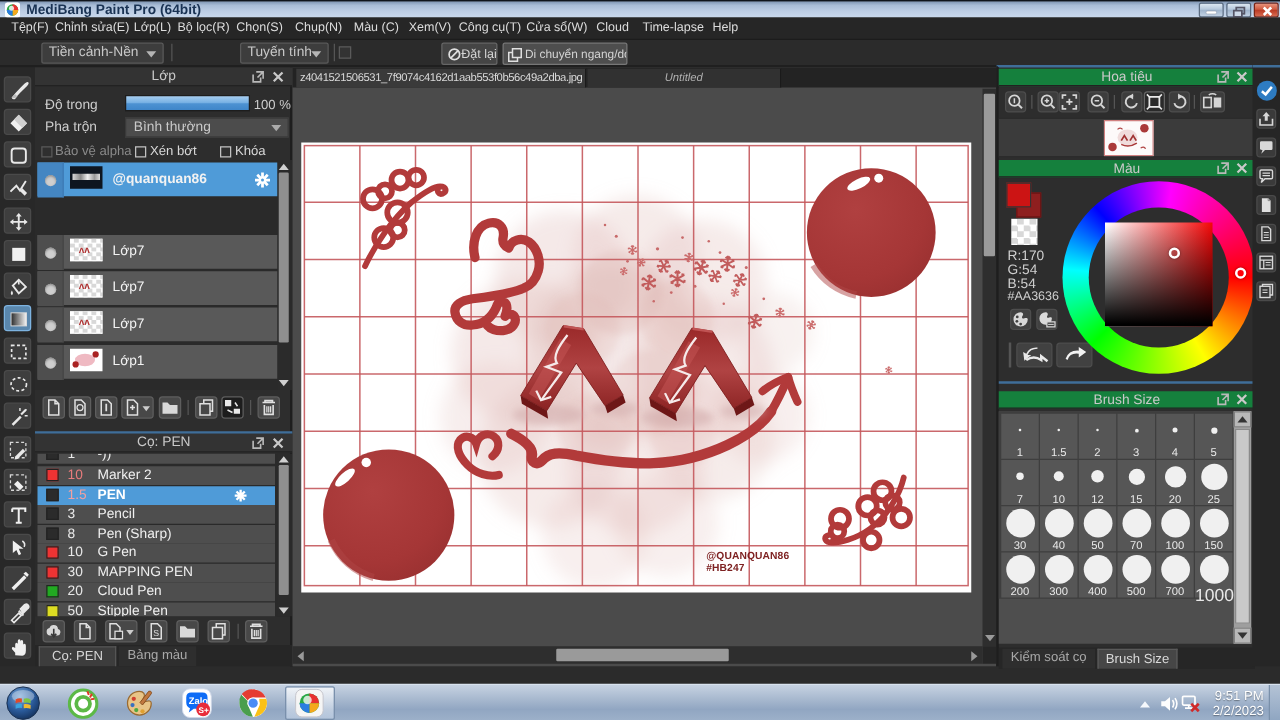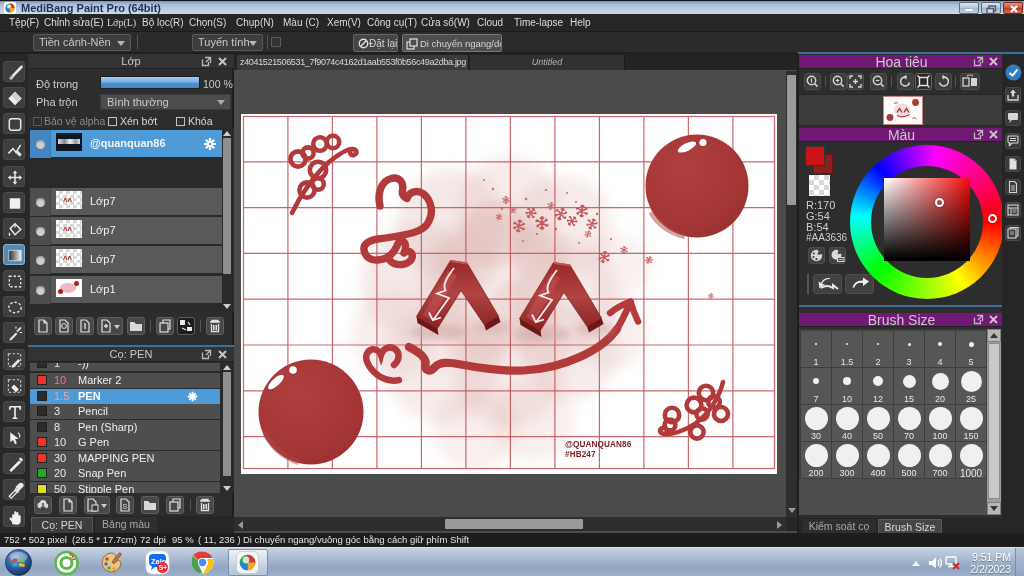--- a/index.html
+++ b/index.html
@@ -57,22 +57,22 @@
 .arr { position:absolute; width:0; height:0; }
 
 
 #canvasarea { position:absolute; left:234px; top:54px; width:563px; height:479px; background:#4b4b4b; }
 #tabsbar { position:absolute; left:0; top:0; width:563px; height:16px; background:#232323; }
 .ctab { position:absolute; top:1px; height:15px; font-size:9px; line-height:15px; border-right:1px solid #1a1a1a; white-space:nowrap; overflow:hidden; }
 #artwrap { position:absolute; left:7px; top:60px; width:536px; height:360px; background:#fff; }
 
 
 #rightdock { position:absolute; left:797px; top:52px; width:205px; height:481px; background:#2d2d2d; border-top:2px solid #3f6e99; border-left:2px solid #1e1e1e; }
-.rphead { position:absolute; left:0; width:205px; height:14px; background:#701a75; border-bottom:1px solid #222;
-  text-align:center; font-size:14px; color:#c9c9c9; line-height:14px; }
+.rphead { position:absolute; left:0; width:205px; height:14px; background:#15803d; border-bottom:1px solid #222;
+  text-align:center; font-size:11px; color:#c9c9c9; line-height:14px; }
 .navbtn { position:absolute; width:17px; height:17px; background:#3d3d3d; border:1px solid #4d4d4d; border-radius:3px; }
 
 
 #iconstrip { position:absolute; left:1002px; top:52px; width:22px; height:481px; background:#262626; border-top:2px solid #3f6e99; }
 .sicon { position:absolute; left:3px; width:16px; height:16px; background:#3a3a3a; border:1px solid #4a4a4a; border-radius:3px; }
 
 
 #statusbar { position:absolute; left:0; top:533px; width:1024px; height:14px; background:#1d1d1d; color:#e4e4e4; font-size:9.5px; line-height:14px; }
 
 
@@ -106,21 +106,21 @@
     <div class="winbtn" id="btnclose" style="left:1003px; width:20px;">
         <svg style="position:absolute;left:5.5px;top:2px;" width="8" height="8" viewBox="0 0 8 8">
           <path d="M1 1 L7 7 M7 1 L1 7" stroke="#fff" stroke-width="2"></path>
         </svg>
       </div>
   </div>
 
   <div id="menubar">
     <div class="menuitem" style="left:9px;">Tệp(F)</div>
     <div class="menuitem" style="left:44px;">Chỉnh sửa(E)</div>
-    <div class="menuitem" style="left:107px;font-family:Liberation Serif, serif;">Lớp(L)</div>
+    <div class="menuitem" style="left:107px;">Lớp(L)</div>
     <div class="menuitem" style="left:142px;">Bộ lọc(R)</div>
     <div class="menuitem" style="left:189px;">Chọn(S)</div>
     <div class="menuitem" style="left:236px;">Chụp(N)</div>
     <div class="menuitem" style="left:283px;">Màu (C)</div>
     <div class="menuitem" style="left:327px;">Xem(V)</div>
     <div class="menuitem" style="left:367px;">Công cụ(T)</div>
     <div class="menuitem" style="left:421px;">Cửa sổ(W)</div>
     <div class="menuitem" style="left:477px;">Cloud</div>
     <div class="menuitem" style="left:514px;">Time-lapse</div>
     <div class="menuitem" style="left:570px;">Help</div>
@@ -433,21 +433,21 @@
           <span class="nm">G Pen</span>
         </div>
       <div class="brushrow" style="top:87.5px;">
           <span class="sw" style="background:#e33;"></span>
           <span class="num">30</span>
           <span class="nm">MAPPING PEN</span>
         </div>
       <div class="brushrow" style="top:103px;">
           <span class="sw" style="background:#2a2;"></span>
           <span class="num">20</span>
-          <span class="nm">Snap Pen</span>
+          <span class="nm">Cloud Pen</span>
         </div>
       <div class="brushrow" style="top:118.5px;">
           <span class="sw" style="background:#dd2;"></span>
           <span class="num">50</span>
           <span class="nm">Stipple Pen</span>
         </div>
       <div class="vsb" style="left:194px;top:0;height:130px;">
         <div class="arr" style="left:1px;top:2px;border-left:4px solid transparent;border-right:4px solid transparent;border-bottom:5px solid #cfcfcf;"></div>
         <div class="thumb" style="top:9px;height:104px;"></div>
         <div class="arr" style="left:1px;bottom:2px;border-left:4px solid transparent;border-right:4px solid transparent;border-top:5px solid #cfcfcf;"></div>
@@ -853,21 +853,21 @@
       <div style="position:absolute;left:67.5px;top:114.5px;width:23px;height:23px;border-radius:50%;background:#f0f0f0;"></div>
       <div style="position:absolute;left:64.0px;top:139.0px;width:30.0px;text-align:center;font-size:9px;color:#e8e8e8;">400</div>
       <div style="position:absolute;left:95.0px;top:113.0px;width:30.0px;height:36.0px;background:#565656;"></div>
       <div style="position:absolute;left:98.5px;top:114.5px;width:23px;height:23px;border-radius:50%;background:#f0f0f0;"></div>
       <div style="position:absolute;left:95.0px;top:139.0px;width:30.0px;text-align:center;font-size:9px;color:#e8e8e8;">500</div>
       <div style="position:absolute;left:126.0px;top:113.0px;width:30.0px;height:36.0px;background:#565656;"></div>
       <div style="position:absolute;left:129.5px;top:114.5px;width:23px;height:23px;border-radius:50%;background:#f0f0f0;"></div>
       <div style="position:absolute;left:126.0px;top:139.0px;width:30.0px;text-align:center;font-size:9px;color:#e8e8e8;">700</div>
       <div style="position:absolute;left:157.0px;top:113.0px;width:30.0px;height:36.0px;background:#565656;"></div>
       <div style="position:absolute;left:160.5px;top:114.5px;width:23px;height:23px;border-radius:50%;background:#f0f0f0;"></div>
-      <div style="position:absolute;left:157.0px;top:139.0px;width:30.0px;text-align:center;font-size:10px;color:#e8e8e8;">1000</div>
+      <div style="position:absolute;left:157.0px;top:139.0px;width:30.0px;text-align:center;font-size:14px;color:#e8e8e8;">1000</div>
     </div>
 
     <div style="position:absolute;left:188px;top:275px;width:14px;height:186px;background:#9e9e9e;">
       <div style="position:absolute;left:0;top:0;width:14px;height:13px;background:#b8b8b8;border:1px solid #808080;"></div>
       <div class="arr" style="left:3px;top:4px;border-left:4px solid transparent;border-right:4px solid transparent;border-bottom:5px solid #333;"></div>
       <div style="position:absolute;left:1px;top:14px;width:12px;height:156px;background:#c9c9c9;border:1px solid #8a8a8a;"></div>
       <div style="position:absolute;left:0;bottom:0;width:14px;height:13px;background:#b8b8b8;border:1px solid #808080;"></div>
       <div class="arr" style="left:3px;bottom:4px;border-left:4px solid transparent;border-right:4px solid transparent;border-top:5px solid #333;"></div>
     </div>
 
@@ -906,28 +906,20 @@
           <path d="M2 5 L12 5 M5 5 L5 12" stroke="#d8d8d8" stroke-width="1"></path>
           <path d="M6.5 7 L10.5 7 M6.5 9 L10.5 9" stroke="#d8d8d8" stroke-width="0.8"></path>
         </svg></div>
     <div class="sicon" style="top:171px;"><svg width="14" height="14" viewBox="0 0 14 14">
           <rect x="2" y="3" width="8" height="9" fill="none" stroke="#d8d8d8" stroke-width="1.1"></rect>
           <path d="M4 3 L4 1.5 L12 1.5 L12 10 L10 10" fill="none" stroke="#d8d8d8" stroke-width="1.1"></path>
           <path d="M4 6 L8 6 M4 8 L8 8" stroke="#d8d8d8" stroke-width="0.8"></path>
         </svg></div>
   </div>
 
-  <div id="statusbar">
-    <span style="position:absolute;left:4px;white-space:nowrap;">752 * 502 pixel</span>
-    <span style="position:absolute;left:72px;white-space:nowrap;">(26.5 * 17.7cm)</span>
-    <span style="position:absolute;left:140px;white-space:nowrap;">72 dpi</span>
-    <span style="position:absolute;left:172px;white-space:nowrap;">95 %</span>
-    <span style="position:absolute;left:198px;white-space:nowrap;">( 11, 236 )</span>
-    <span style="position:absolute;left:243px;white-space:nowrap;">Di chuyển ngang/vuông góc bằng cách giữ phím Shift</span>
-  </div>
 
   <div id="taskbar">
 
     <svg style="position:absolute;left:4px;top:0px;" width="29" height="29" viewBox="0 0 29 29">
       <defs>
         <radialGradient id="orb" cx="0.4" cy="0.3" r="0.8">
             <stop offset="0" stop-color="#7aa8d8"></stop>
             <stop offset="0.55" stop-color="#2a5a9a"></stop>
             <stop offset="1" stop-color="#10294e"></stop>
           </radialGradient>

